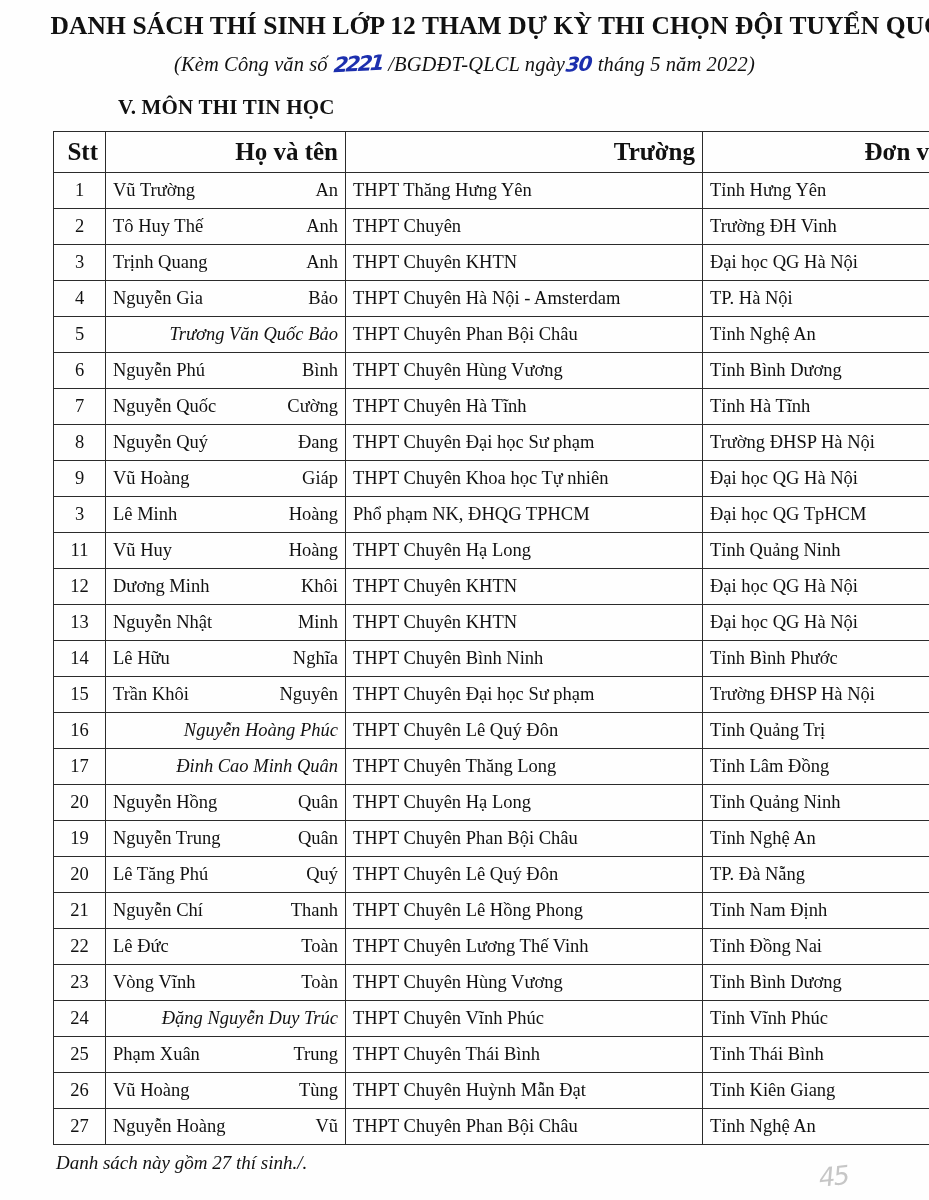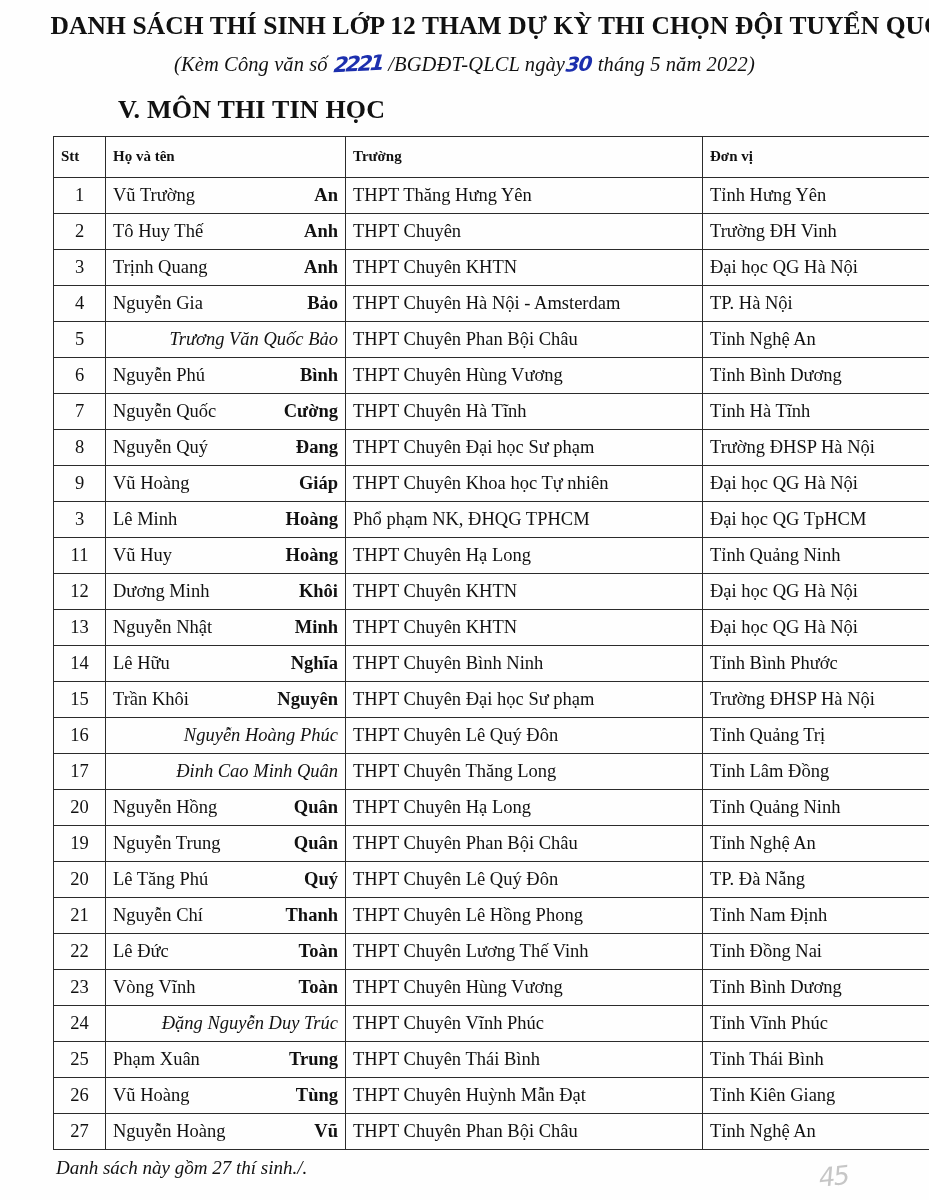--- a/index.html
+++ b/index.html
@@ -58,21 +58,21 @@
     transform: skewX(-8deg) rotate(-3deg);
     display: inline-block;
     padding: 0 1px;
   }
   .hand-2221 { font-size: 21px; letter-spacing: -2.6px; }
 
   
   .section-heading {
     margin: 18px 0 0 118px;
     font-weight: bold;
-    font-size: 26px;
+    font-size: 21px;
     letter-spacing: 0.2px;
   }
 
   
   .table-wrap {
     margin-top: 11px;
     margin-left: 53px;
     width: 890px;   
   }
   table.roster {
@@ -86,22 +86,22 @@
     padding: 0 7px;
     font-size: 18.5px;
     vertical-align: middle;
     line-height: 1.15;
     overflow: hidden;
     white-space: nowrap;
   }
   table.roster thead th {
     height: 40px;
     font-weight: bold;
-    text-align: left;
-    font-size: 15px;
+    text-align: right;
+    font-size: 25px;
   }
   table.roster tbody td {
     height: 35px;
   }
   col.c-stt    { width: 52px;  }
   col.c-name   { width: 240px; }
   col.c-school { width: 357px; }
   col.c-unit   { width: 241px; }
 
   td.stt {
@@ -111,21 +111,21 @@
   td.name {
     padding: 0 6px 0 8px;
   }
   .name-inner {
     display: flex;
     justify-content: space-between;
     align-items: baseline;
     gap: 18px;
   }
   .name-first { text-align: left; }
-  .name-last  { text-align: right; font-weight: bold; }
+  .name-last  { text-align: right; }
   .name-full  { display: block; text-align: right; font-style: italic; }
   td.school { padding-left: 9px; }
   td.unit   { padding-left: 9px; }
 
   
   .footer-note {
     margin: 7px 0 0 56px;
     font-style: italic;
     font-size: 19px;
   }

